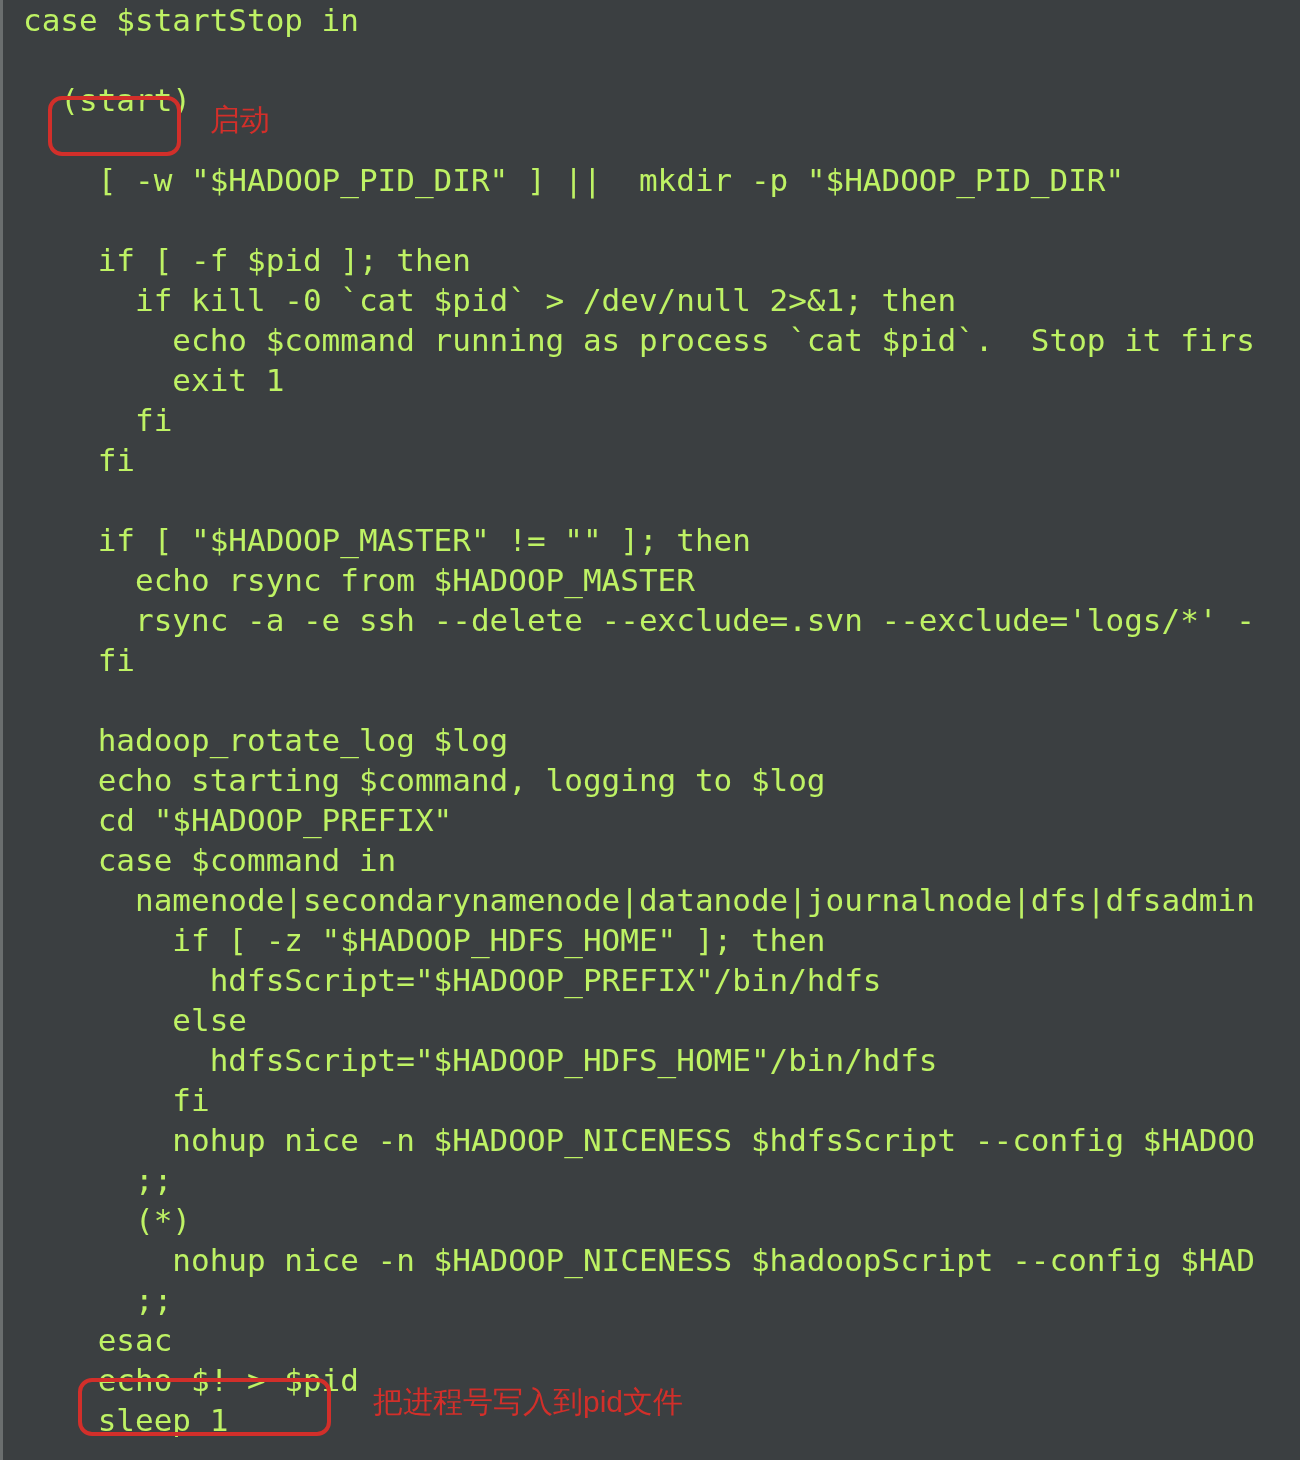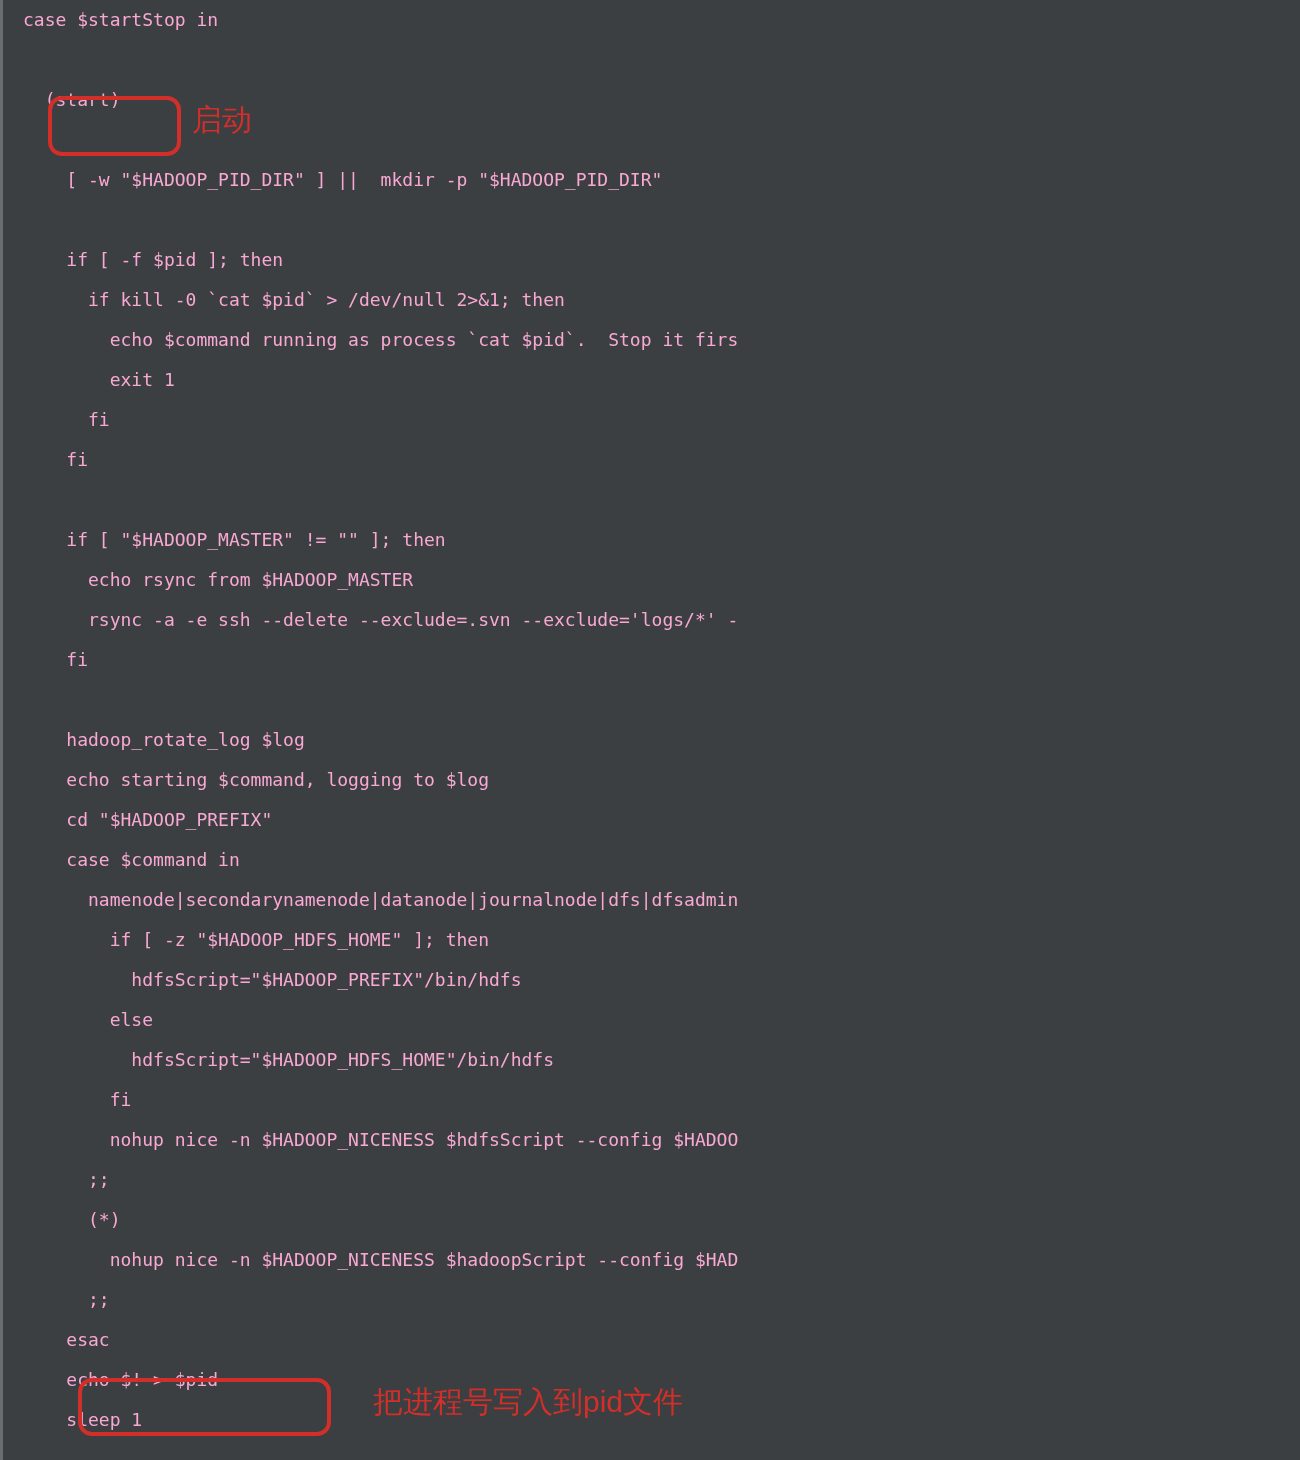--- a/index.html
+++ b/index.html
@@ -15,23 +15,23 @@
     width: 1300px;
     height: 1460px;
     box-sizing: border-box;
     border-left: 3px solid #6a6e6e;
     padding-left: 20px;
     padding-top: 0px;
   }
   pre.code {
     margin: 0;
     font-family: "Menlo", "Consolas", "DejaVu Sans Mono", monospace;
-    font-size: 18px;
+    font-size: 31px;
     line-height: 40px;
-    color: #f9a8d4;
+    color: #bef264;
     white-space: pre;
   }
   .annotation {
     position: absolute;
     color: #d22f2a;
     font-family: "PingFang SC", "Microsoft YaHei", sans-serif;
     font-size: 30px;
     font-weight: 400;
   }
   .box {
@@ -79,16 +79,16 @@
 <span>      (*)</span>
 <span>        nohup nice -n $HADOOP_NICENESS $hadoopScript --config $HAD</span>
 <span>      ;;</span>
 <span>    esac</span>
 <span>    echo $! &gt; $pid</span>
 <span>    sleep 1</span></pre>
 
   <div class="box" style="left:45px;top:96px;width:125px;height:52px;"></div>
   <div class="box" style="left:75px;top:1378px;width:245px;height:50px;"></div>
 
-  <div class="annotation" style="left:189px;top:100px;">启动</div>
+  <div class="annotation" style="left:207px;top:100px;">启动</div>
   <div class="annotation" style="left:370px;top:1382px;">把进程号写入到pid文件</div>
 
 </div>
 
 </body></html>

